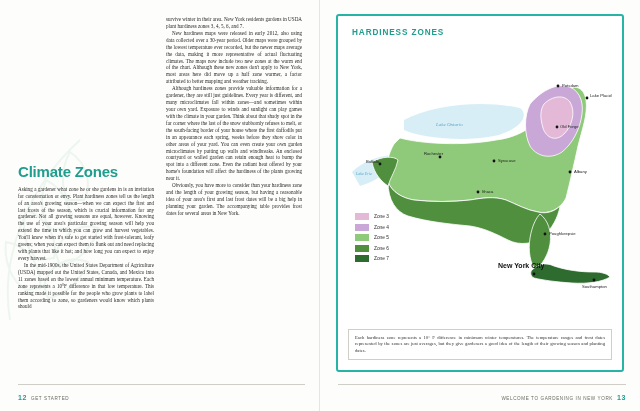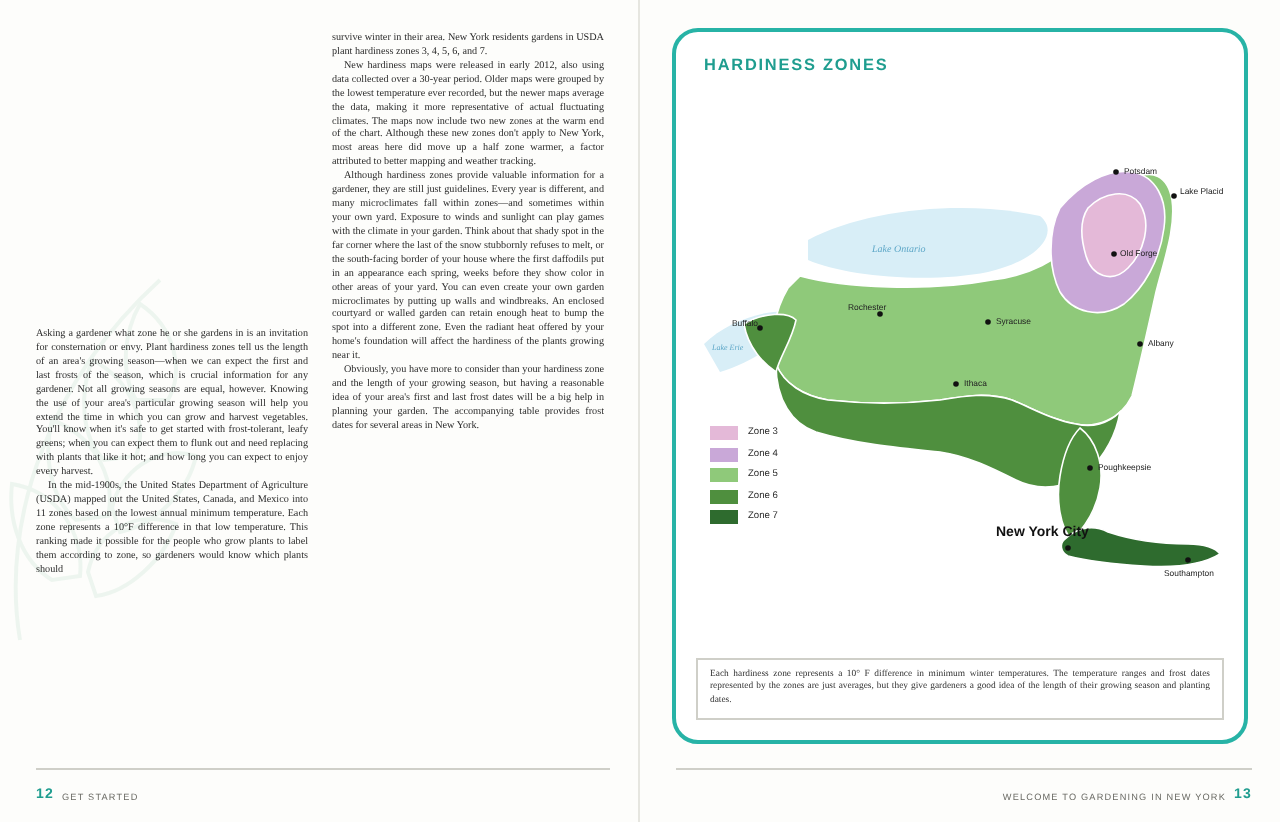--- a/index.html
+++ b/index.html
@@ -114,21 +114,21 @@
   }
 
   
   .map-panel {
     position: absolute;
     left: 16px;
     top: 14px;
     width: 288px;
     height: 358px;
     border: 2.5px solid #27b3a6;
-    border-radius: 13px;
+    border-radius: 3px;
     background: #ffffff;
     box-sizing: border-box;
   }
   .map-title {
     font-family: "Liberation Sans", sans-serif;
     font-weight: bold;
     font-size: 8.2px;
     letter-spacing: 0.9px;
     color: #1f9d8f;
     position: absolute;
@@ -217,20 +217,21 @@
         <path d="M62 110 C 50 98, 50 76, 56 60 C 76 70, 84 92, 78 108 Z"></path>
         <path d="M78 80 C 70 66, 72 46, 80 32 C 98 44, 102 66, 94 80 Z"></path>
         <path d="M58 178 C 74 176, 92 160, 98 142 C 78 134, 58 146, 54 166 Z"></path>
         <path d="M70 146 C 88 142, 104 126, 108 108 C 88 102, 70 116, 66 134 Z"></path>
       </g>
     </svg>
 
     <div class="columns">
       <div class="col">
         <div class="col-left-body">
+          <h1 class="section-title">Climate Zones</h1>
           <p class="first">Asking a gardener what zone he or she gardens in is an invitation for consternation or envy. Plant hardiness zones tell us the length of an area's growing season—when we can expect the first and last frosts of the season, which is crucial information for any gardener. Not all growing seasons are equal, however. Knowing the use of your area's particular growing season will help you extend the time in which you can grow and harvest vegetables. You'll know when it's safe to get started with frost-tolerant, leafy greens; when you can expect them to flunk out and need replacing with plants that like it hot; and how long you can expect to enjoy every harvest.</p>
           <p>In the mid-1900s, the United States Department of Agriculture (USDA) mapped out the United States, Canada, and Mexico into 11 zones based on the lowest annual minimum temperature. Each zone represents a 10°F difference in that low temperature. This ranking made it possible for the people who grow plants to label them according to zone, so gardeners would know which plants should</p>
         </div>
       </div>
       <div class="col">
         <p class="first">survive winter in their area. New York residents gardens in USDA plant hardiness zones 3, 4, 5, 6, and 7.</p>
         <p>New hardiness maps were released in early 2012, also using data collected over a 30-year period. Older maps were grouped by the lowest temperature ever recorded, but the newer maps average the data, making it more representative of actual fluctuating climates. The maps now include two new zones at the warm end of the chart. Although these new zones don't apply to New York, most areas here did move up a half zone warmer, a factor attributed to better mapping and weather tracking.</p>
         <p>Although hardiness zones provide valuable information for a gardener, they are still just guidelines. Every year is different, and many microclimates fall within zones—and sometimes within your own yard. Exposure to winds and sunlight can play games with the climate in your garden. Think about that shady spot in the far corner where the last of the snow stubbornly refuses to melt, or the south-facing border of your house where the first daffodils put in an appearance each spring, weeks before they show color in other areas of your yard. You can even create your own garden microclimates by putting up walls and windbreaks. An enclosed courtyard or walled garden can retain enough heat to bump the spot into a different zone. Even the radiant heat offered by your home's foundation will affect the hardiness of the plants growing near it.</p>
         <p>Obviously, you have more to consider than your hardiness zone and the length of your growing season, but having a reasonable idea of your area's first and last frost dates will be a big help in planning your garden. The accompanying table provides frost dates for several areas in New York.</p>
       </div>

